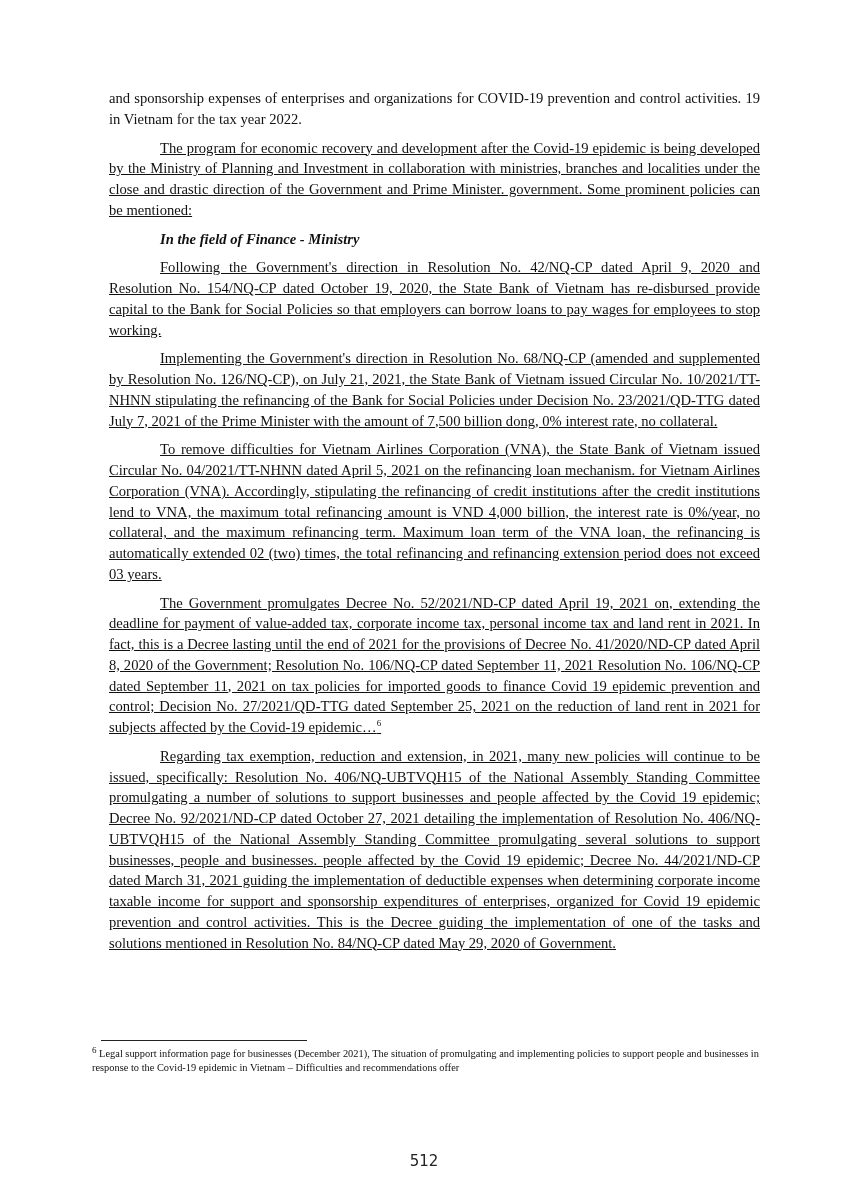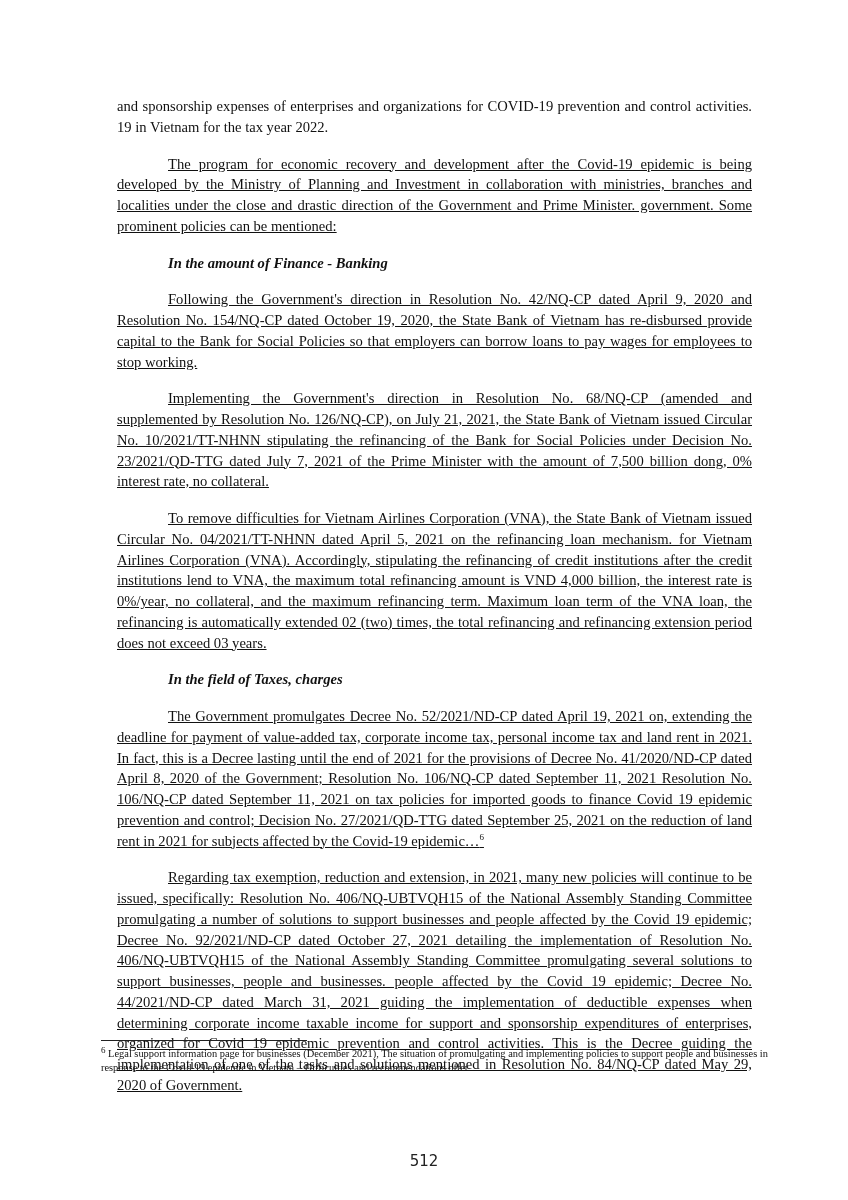--- a/index.html
+++ b/index.html
@@ -18,21 +18,21 @@
       position: absolute;
       left: 101px;
       top: 80px;
       width: 667px;
       font-family: "Liberation Serif", serif;
       font-size: 14.6px;
       line-height: 20.75px;
       text-align: justify;
     }
     .page p {
-      margin: 16px;
+      margin: 8px;
     }
     .indent {
       text-indent: 51px;
       text-decoration: underline;
     }
     .heading-bi {
       font-weight: bold;
       font-style: italic;
       text-indent: 51px;
       text-align: left;
@@ -49,21 +49,21 @@
     .footnote-rule {
       position: absolute;
       left: 101px;
       top: 1040px;
       width: 206px;
       height: 0;
       border-top: 1px solid #222;
     }
     .footnote {
       position: absolute;
-      left: 101px;
+      left: 92px;
       top: 1047px;
       width: 667px;
       font-family: "Liberation Serif", serif;
       font-size: 10.4px;
       line-height: 14px;
       text-align: left;
     }
     .footnote sup {
       font-size: 9px;
     }
@@ -77,25 +77,24 @@
       font-size: 15px;
       color: #222;
     }
   </style>
 </head>
 <body>
 
 <div class="page">
   <p>and sponsorship expenses of enterprises and organizations for COVID-19 prevention and control activities. 19 in Vietnam for the tax year 2022.</p>
   <p class="indent">The program for economic recovery and development after the Covid-19 epidemic is being developed by the Ministry of Planning and Investment in collaboration with ministries, branches and localities under the close and drastic direction of the Government and Prime Minister. government. Some prominent policies can be mentioned:</p>
-  <p class="heading-bi">In the amount of Finance - Banking</p>
+  <p class="heading-bi">In the field of Finance - Ministry</p>
   <p class="indent">Following the Government's direction in Resolution No. 42/NQ-CP dated April 9, 2020 and Resolution No. 154/NQ-CP dated October 19, 2020, the State Bank of Vietnam has re-disbursed provide capital to the Bank for Social Policies so that employers can borrow loans to pay wages for employees to stop working.</p>
   <p class="indent">Implementing the Government's direction in Resolution No. 68/NQ-CP (amended and supplemented by Resolution No. 126/NQ-CP), on July 21, 2021, the State Bank of Vietnam issued Circular No. 10/2021/TT-NHNN stipulating the refinancing of the Bank for Social Policies under Decision No. 23/2021/QD-TTG dated July 7, 2021 of the Prime Minister with the amount of 7,500 billion dong, 0% interest rate, no collateral.</p>
   <p class="indent">To remove difficulties for Vietnam Airlines Corporation (VNA), the State Bank of Vietnam issued Circular No. 04/2021/TT-NHNN dated April 5, 2021 on the refinancing loan mechanism. for Vietnam Airlines Corporation (VNA). Accordingly, stipulating the refinancing of credit institutions after the credit institutions lend to VNA, the maximum total refinancing amount is VND 4,000 billion, the interest rate is 0%/year, no collateral, and the maximum refinancing term. Maximum loan term of the VNA loan, the refinancing is automatically extended 02 (two) times, the total refinancing and refinancing extension period does not exceed 03 years.</p>
-  <p class="heading-bi">In the field of Taxes, charges</p>
   <p class="indent"><span>The Government promulgates Decree No. 52/2021/ND-CP dated April 19, 2021 on, extending the deadline for payment of value-added tax, corporate income tax, personal income tax and land rent in 2021. In fact, this is a Decree lasting until the end of 2021 for the provisions of Decree No. 41/2020/ND-CP dated April 8, 2020 of the Government; Resolution No. 106/NQ-CP dated September 11, 2021 Resolution No. 106/NQ-CP dated September 11, 2021 on tax policies for imported goods to finance Covid 19 epidemic prevention and control; Decision No. 27/2021/QD-TTG dated September 25, 2021 on the reduction of land rent in 2021 for subjects affected by the Covid-19 epidemic…</span><sup>6</sup></p>
   <p class="indent">Regarding tax exemption, reduction and extension, in 2021, many new policies will continue to be issued, specifically: Resolution No. 406/NQ-UBTVQH15 of the National Assembly Standing Committee promulgating a number of solutions to support businesses and people affected by the Covid 19 epidemic; Decree No. 92/2021/ND-CP dated October 27, 2021 detailing the implementation of Resolution No. 406/NQ-UBTVQH15 of the National Assembly Standing Committee promulgating several solutions to support businesses, people and businesses. people affected by the Covid 19 epidemic; Decree No. 44/2021/ND-CP dated March 31, 2021 guiding the implementation of deductible expenses when determining corporate income taxable income for support and sponsorship expenditures of enterprises, organized for Covid 19 epidemic prevention and control activities. This is the Decree guiding the implementation of one of the tasks and solutions mentioned in Resolution No. 84/NQ-CP dated May 29, 2020 of Government.</p>
 </div>
 
 <div class="footnote-rule"></div>
 
 <div class="footnote">
   <sup>6</sup>
   <span>Legal support information page for businesses (December 2021), The situation of promulgating and implementing policies to support people and businesses in response to the Covid-19 epidemic in Vietnam – Difficulties and recommendations offer</span>
 </div>

